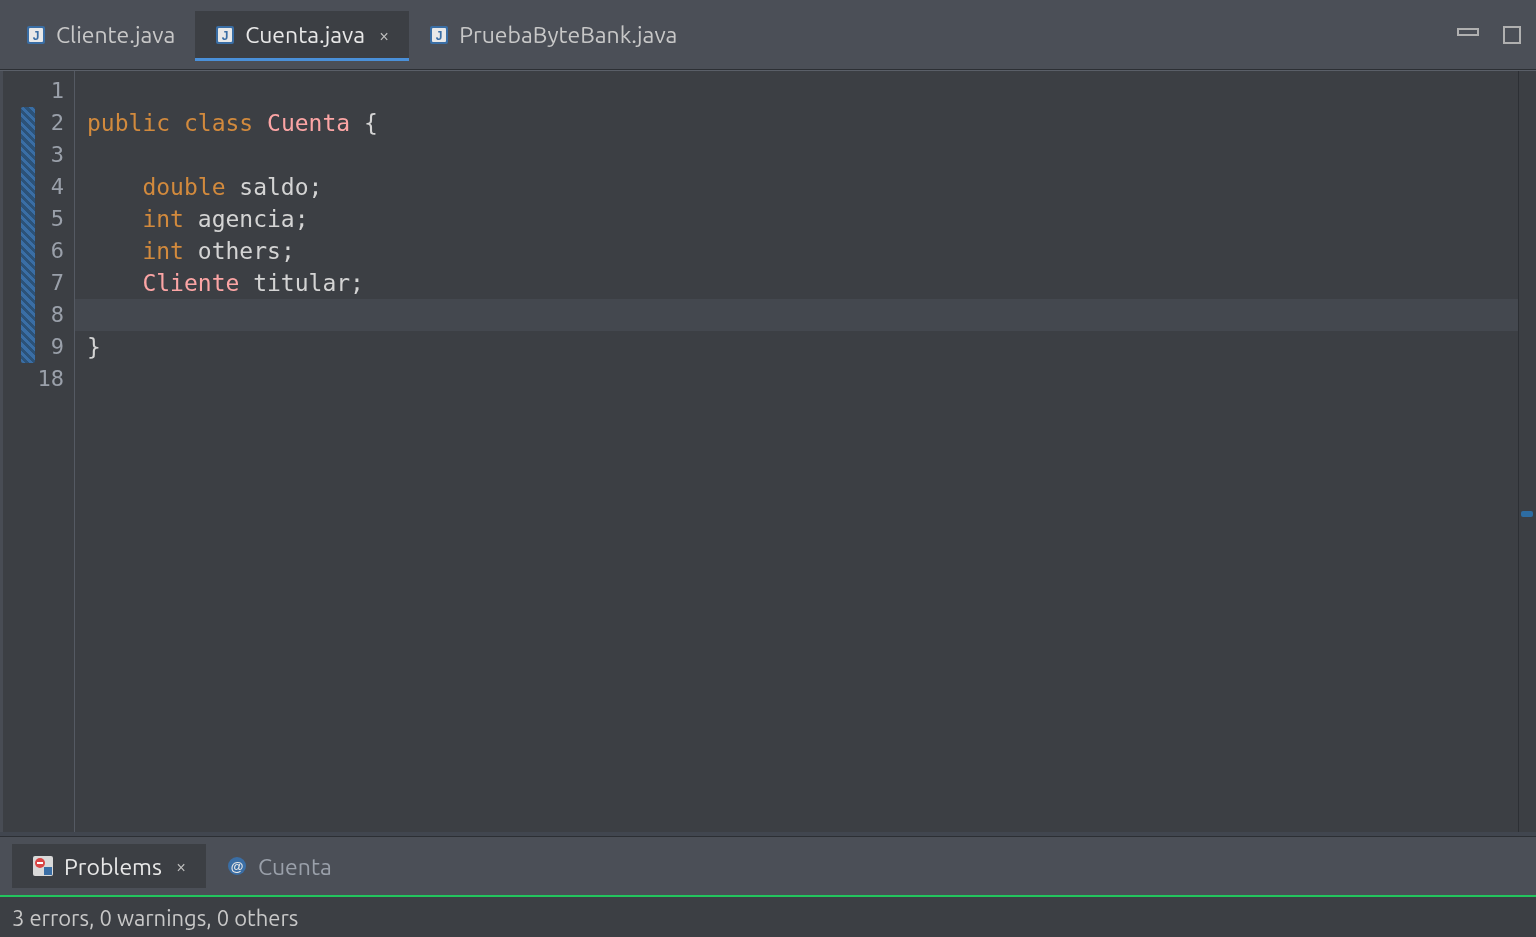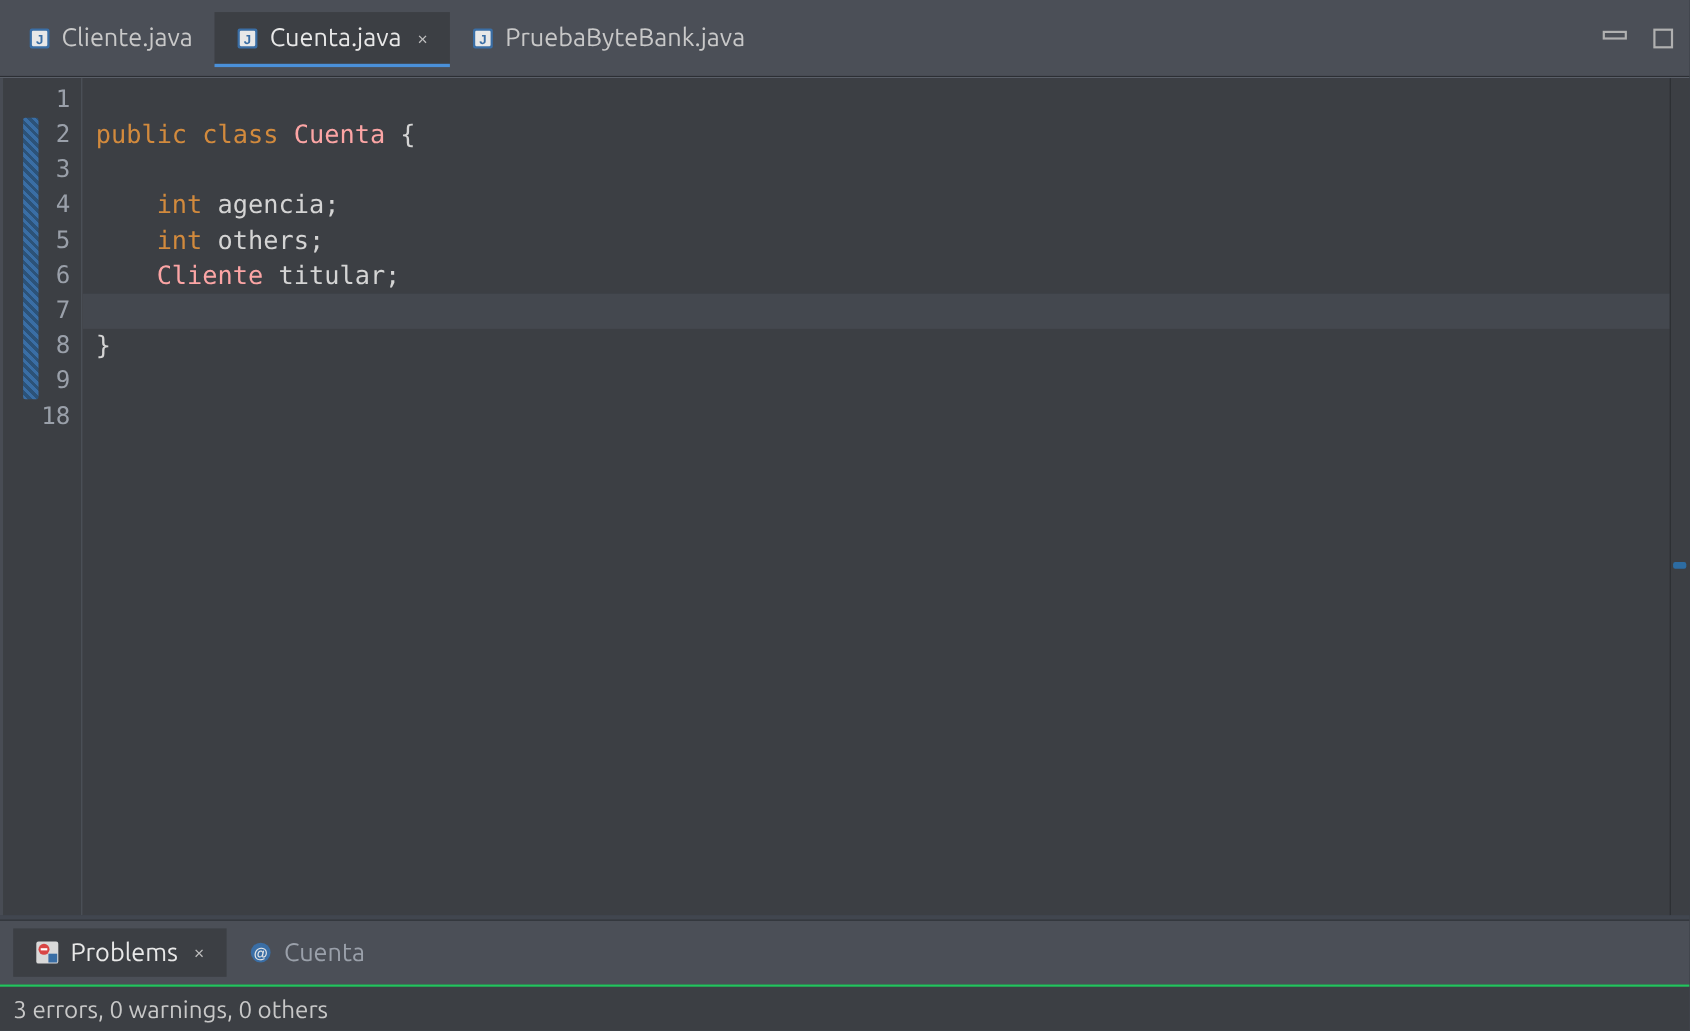--- a/index.html
+++ b/index.html
@@ -264,20 +264,21 @@
       <div class="line-no">7</div>
       <div class="line-no">8</div>
       <div class="line-no">9</div>
       <div class="line-no">18</div>
       <div class="marker-strip" style="top: 36px; height: 256px;"></div>
     </div>
   <div class="code-area" id="code-area">
       <div class="code-line"></div>
       <div class="code-line"><span class="kw">public </span><span class="kw">class </span><span class="type">Cuenta </span><span class="punct">{</span></div>
       <div class="code-line"></div>
+      <div class="code-line"><span class="ident">    </span><span class="kw">double </span><span class="ident">saldo</span><span class="punct">;</span></div>
       <div class="code-line"><span class="ident">    </span><span class="kw">int </span><span class="ident">agencia</span><span class="punct">;</span></div>
       <div class="code-line"><span class="ident">    </span><span class="kw">int </span><span class="ident">others</span><span class="punct">;</span></div>
       <div class="code-line"><span class="ident">    </span><span class="type">Cliente </span><span class="ident">titular</span><span class="punct">;</span></div>
       <div class="code-line current"></div>
       <div class="code-line"><span class="punct">}</span></div>
       <div class="code-line"></div>
     </div>
   <div class="scroll-right">
     <div class="mark" style="top:440px"></div>
   </div>

